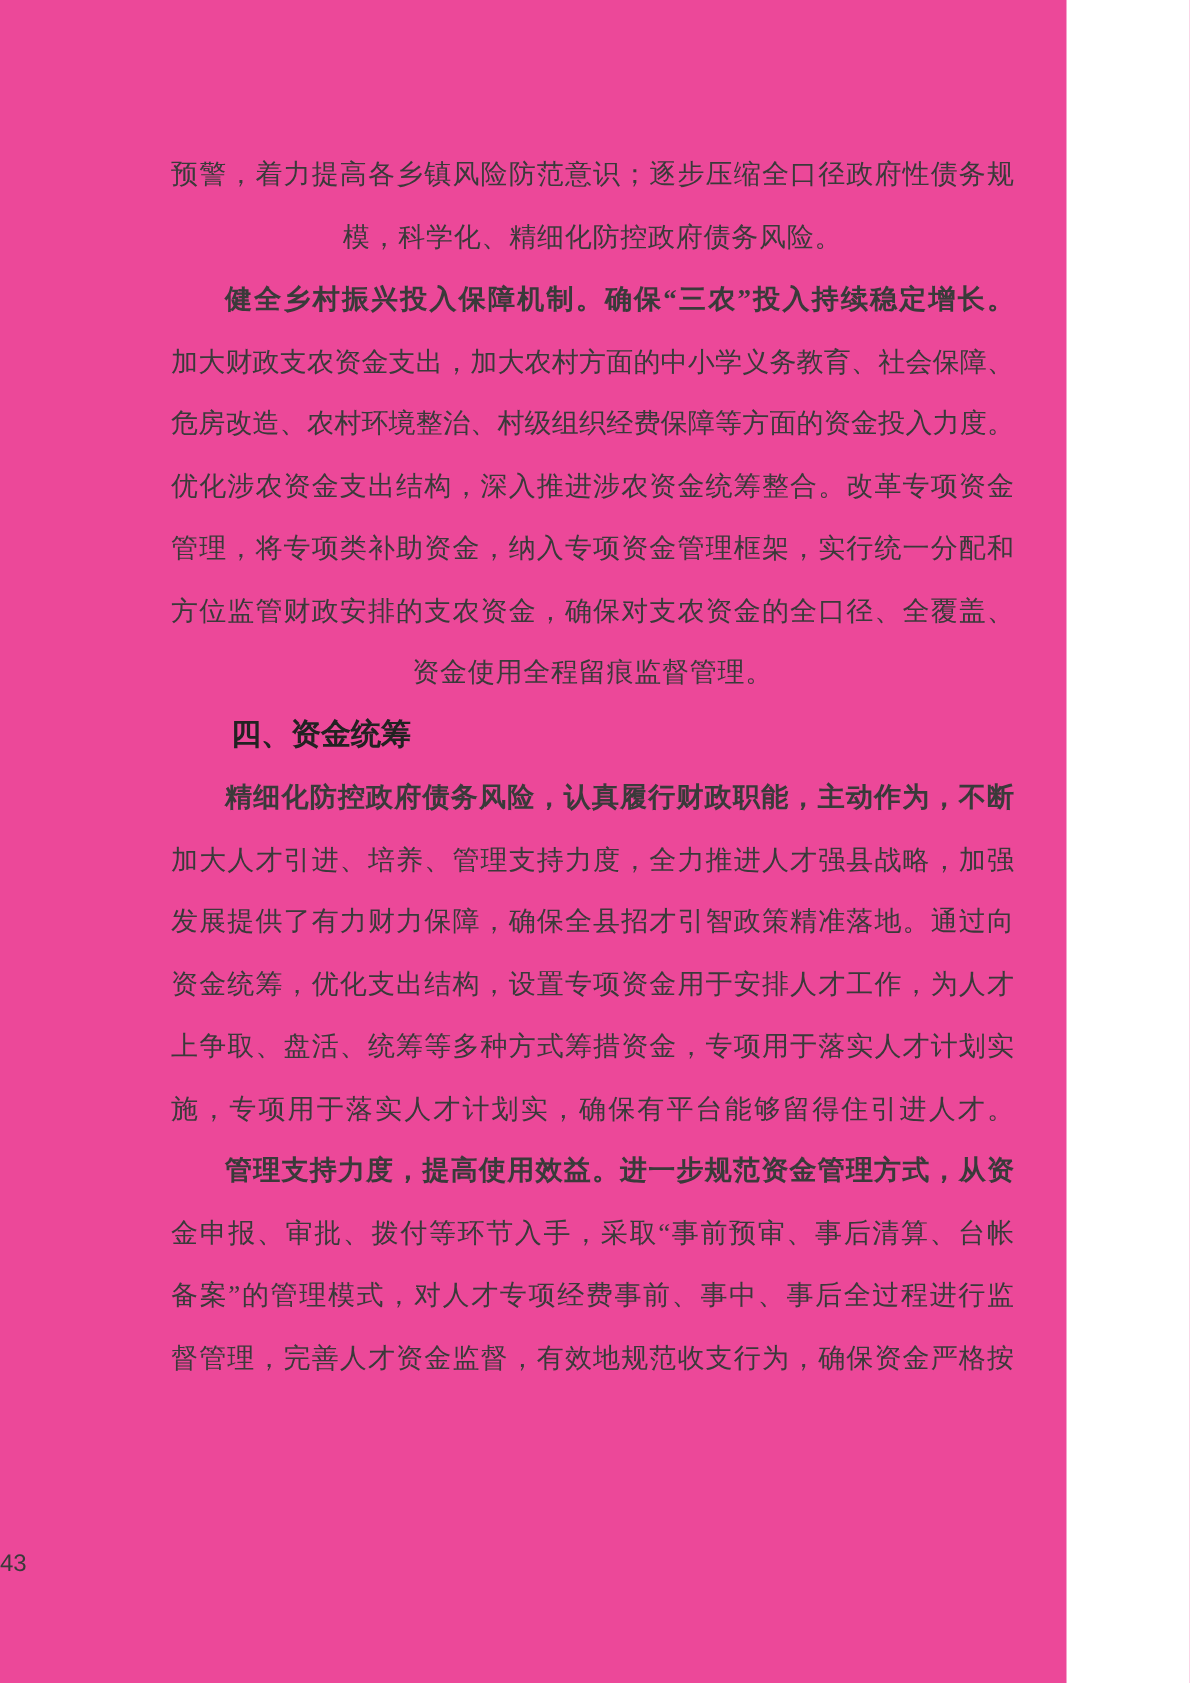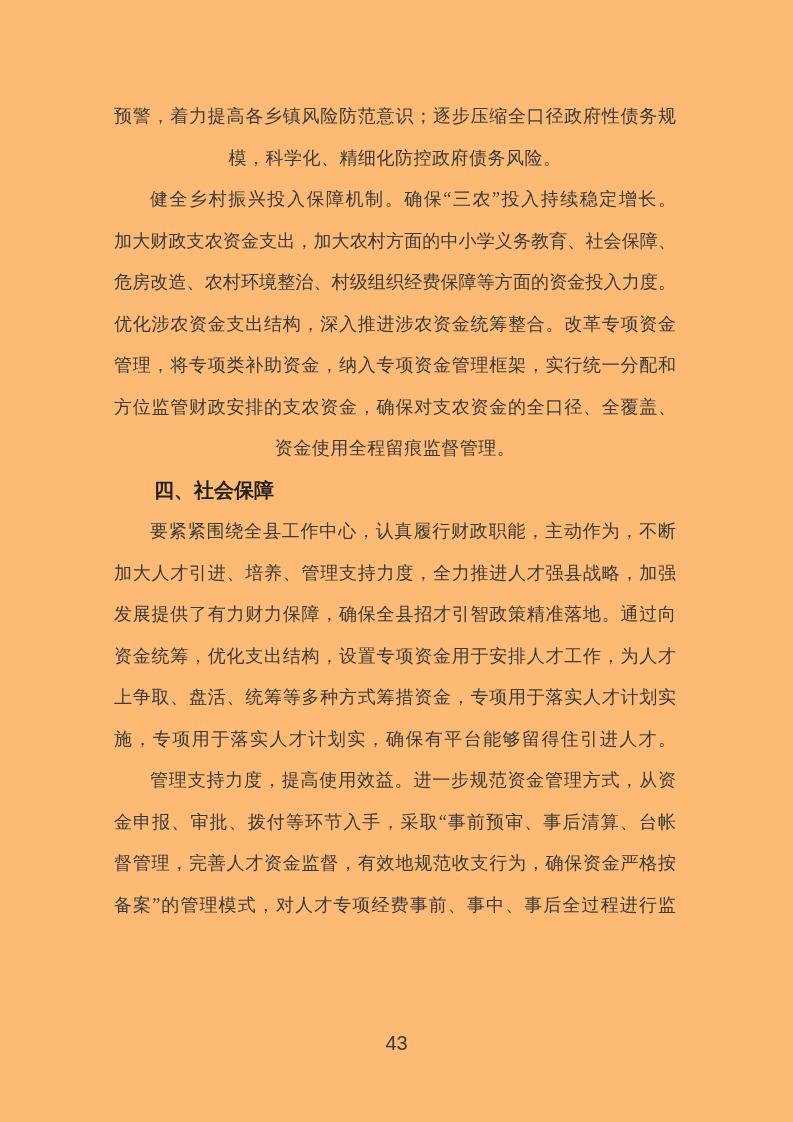--- a/index.html
+++ b/index.html
@@ -2,23 +2,23 @@
 <html><head>
 <meta charset="utf-8">
 <style>
   html, body {
     margin: 0;
     padding: 0;
     background: #ffffff;
   }
   .page {
     position: relative;
-    width: 793px;
+    width: 711px;
     height: 1122px;
-    background: #fdba74;
+    background: #ec4899;
     overflow: hidden;
     font-family: "Liberation Serif", "DejaVu Serif", serif;
   }
   .content {
     position: absolute;
     left: 114px;
     top: 96px;
     width: 562px;
   }
   .doc-line {
@@ -31,62 +31,62 @@
     overflow: hidden;
   }
   .doc-line.fill {
     text-align: justify;
     text-align-last: justify;
     text-justify: inter-character;
     letter-spacing: 0;
   }
   .doc-line.indent {
     text-indent: 2em;
+    font-weight: bold;
   }
   .heading {
     font-family: "Liberation Sans", "DejaVu Sans", sans-serif;
     font-weight: bold;
     font-size: 20px;
     line-height: 41.5px;
     height: 41.5px;
     color: #222222;
     padding-left: 2em;
   }
   .page-number {
     position: absolute;
     top: 1033px;
     left: 0;
     width: 100%;
-    text-align: center;
-    font-size: 20px;
+    font-size: 16px;
     line-height: 20px;
     color: #3a3a3a;
     font-family: "Liberation Sans", "DejaVu Sans", sans-serif;
   }
 </style>
 </head>
 <body>
 
 <div class="page">
   <div class="content">
       <div class="doc-line fill">预警，着力提高各乡镇风险防范意识；逐步压缩全口径政府性债务规</div>
       <div class="doc-line">模，科学化、精细化防控政府债务风险。</div>
       <div class="doc-line indent fill">健全乡村振兴投入保障机制。确保“三农”投入持续稳定增长。</div>
       <div class="doc-line fill">加大财政支农资金支出，加大农村方面的中小学义务教育、社会保障、</div>
       <div class="doc-line fill">危房改造、农村环境整治、村级组织经费保障等方面的资金投入力度。</div>
       <div class="doc-line fill">优化涉农资金支出结构，深入推进涉农资金统筹整合。改革专项资金</div>
       <div class="doc-line fill">管理，将专项类补助资金，纳入专项资金管理框架，实行统一分配和</div>
       <div class="doc-line fill">方位监管财政安排的支农资金，确保对支农资金的全口径、全覆盖、</div>
       <div class="doc-line">资金使用全程留痕监督管理。</div>
-      <div class="heading">四、社会保障</div>
-      <div class="doc-line indent fill">要紧紧围绕全县工作中心，认真履行财政职能，主动作为，不断</div>
+      <div class="heading">四、资金统筹</div>
+      <div class="doc-line indent fill">精细化防控政府债务风险，认真履行财政职能，主动作为，不断</div>
       <div class="doc-line fill">加大人才引进、培养、管理支持力度，全力推进人才强县战略，加强</div>
       <div class="doc-line fill">发展提供了有力财力保障，确保全县招才引智政策精准落地。通过向</div>
       <div class="doc-line fill">资金统筹，优化支出结构，设置专项资金用于安排人才工作，为人才</div>
       <div class="doc-line fill">上争取、盘活、统筹等多种方式筹措资金，专项用于落实人才计划实</div>
       <div class="doc-line fill">施，专项用于落实人才计划实，确保有平台能够留得住引进人才。</div>
       <div class="doc-line indent fill">管理支持力度，提高使用效益。进一步规范资金管理方式，从资</div>
       <div class="doc-line fill">金申报、审批、拨付等环节入手，采取“事前预审、事后清算、台帐</div>
+      <div class="doc-line fill">备案”的管理模式，对人才专项经费事前、事中、事后全过程进行监</div>
       <div class="doc-line fill">督管理，完善人才资金监督，有效地规范收支行为，确保资金严格按</div>
-      <div class="doc-line fill">备案”的管理模式，对人才专项经费事前、事中、事后全过程进行监</div>
     </div>
   <div class="page-number">43</div>
 </div>
 
 </body></html>

